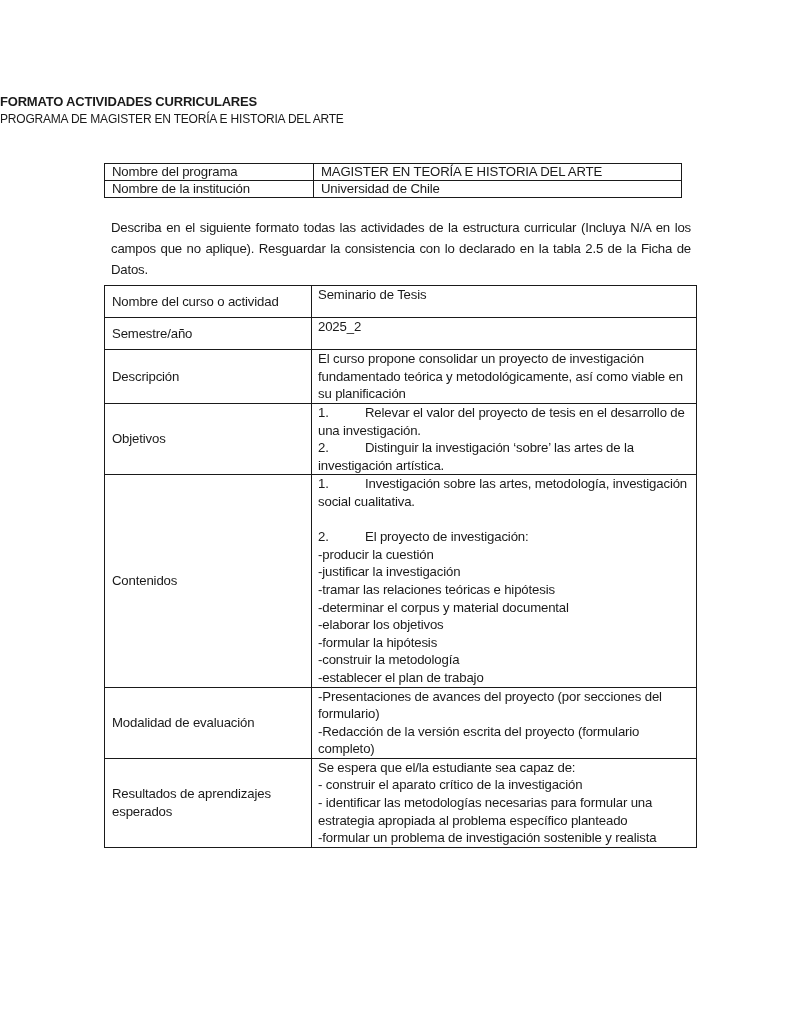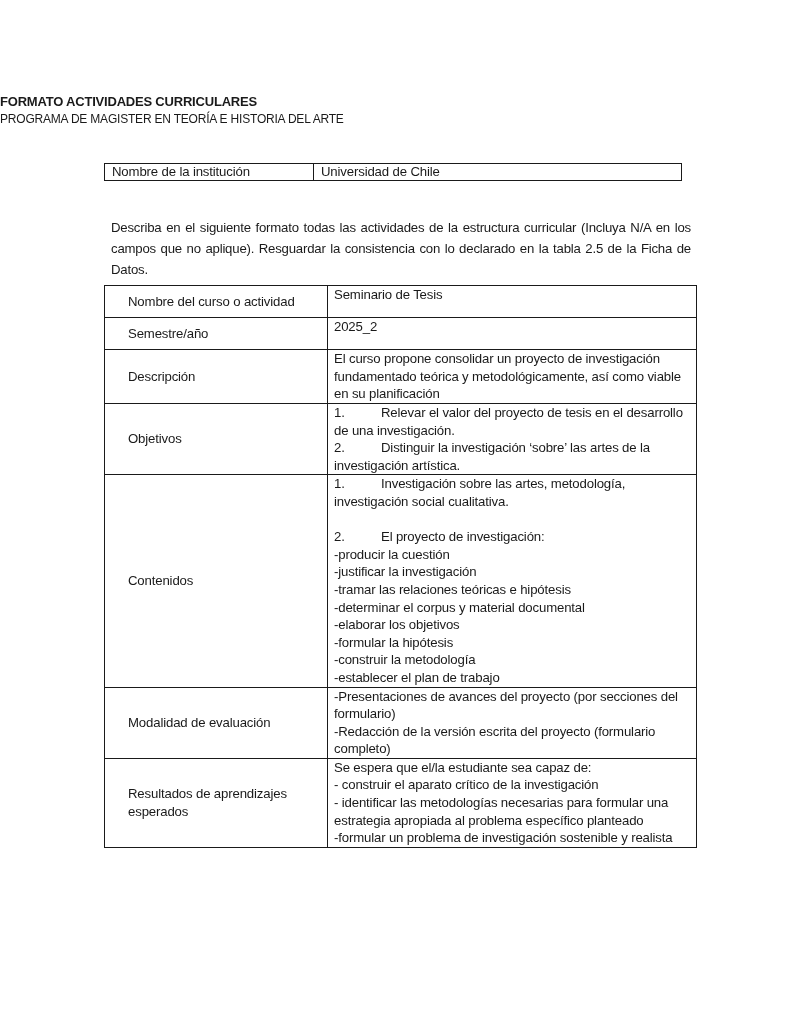--- a/index.html
+++ b/index.html
@@ -20,33 +20,37 @@
   table { border-collapse: collapse; position: absolute; table-layout: fixed; }
   td { border: 1.3px solid #1a1a1a; padding: 0 6px; vertical-align: top; letter-spacing: -0.15px; }
   #tbl-program { left: 104px; top: 163px; width: 578px; }
   #tbl-program td { height: 16px; line-height: 16px; padding: 0 7px; }
   #tbl-program td.k { width: 194px; }
   .instructions {
     position: absolute; left: 111px; top: 217px; width: 580px;
     line-height: 21px; text-align: justify; letter-spacing: -0.2px;
   }
   #tbl-course { left: 104px; top: 285px; width: 593px; }
-  #tbl-course td.k { width: 193px; vertical-align: middle; padding-left: 23px; line-height: 18px; }
+  #tbl-course td.k { width: 193px; vertical-align: middle; padding-left: 7px; line-height: 18px; }
   #tbl-course td.v { line-height: 17.6px; padding-left: 6px; padding-right: 4px; }
   .num { display: inline-block; width: 47px; }
   .blank { height: 17.6px; }
 </style>
 </head>
 <body>
 
 <div class="title">FORMATO ACTIVIDADES CURRICULARES</div>
 <div class="subtitle">PROGRAMA DE MAGISTER EN TEORÍA E HISTORIA DEL ARTE</div>
 
 <table id="tbl-program">
   <tbody>
+      <tr>
+    <td class="k">Nombre del programa</td>
+    <td>MAGISTER EN TEORÍA E HISTORIA DEL ARTE</td>
+  </tr>
   <tr>
     <td class="k">Nombre de la institución</td>
     <td>Universidad de Chile</td>
   </tr>
 </tbody>
   </table>
 
 <div class="instructions">Describa en el siguiente formato todas las actividades de la estructura curricular (Incluya N/A en los campos que no aplique). Resguardar la consistencia con lo declarado en la tabla 2.5 de la Ficha de Datos.</div>
 
 <table id="tbl-course">

